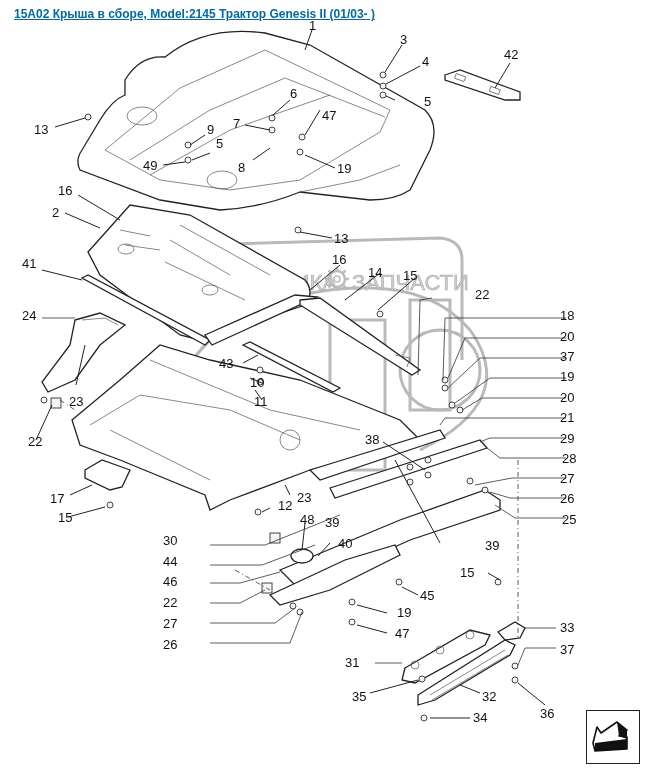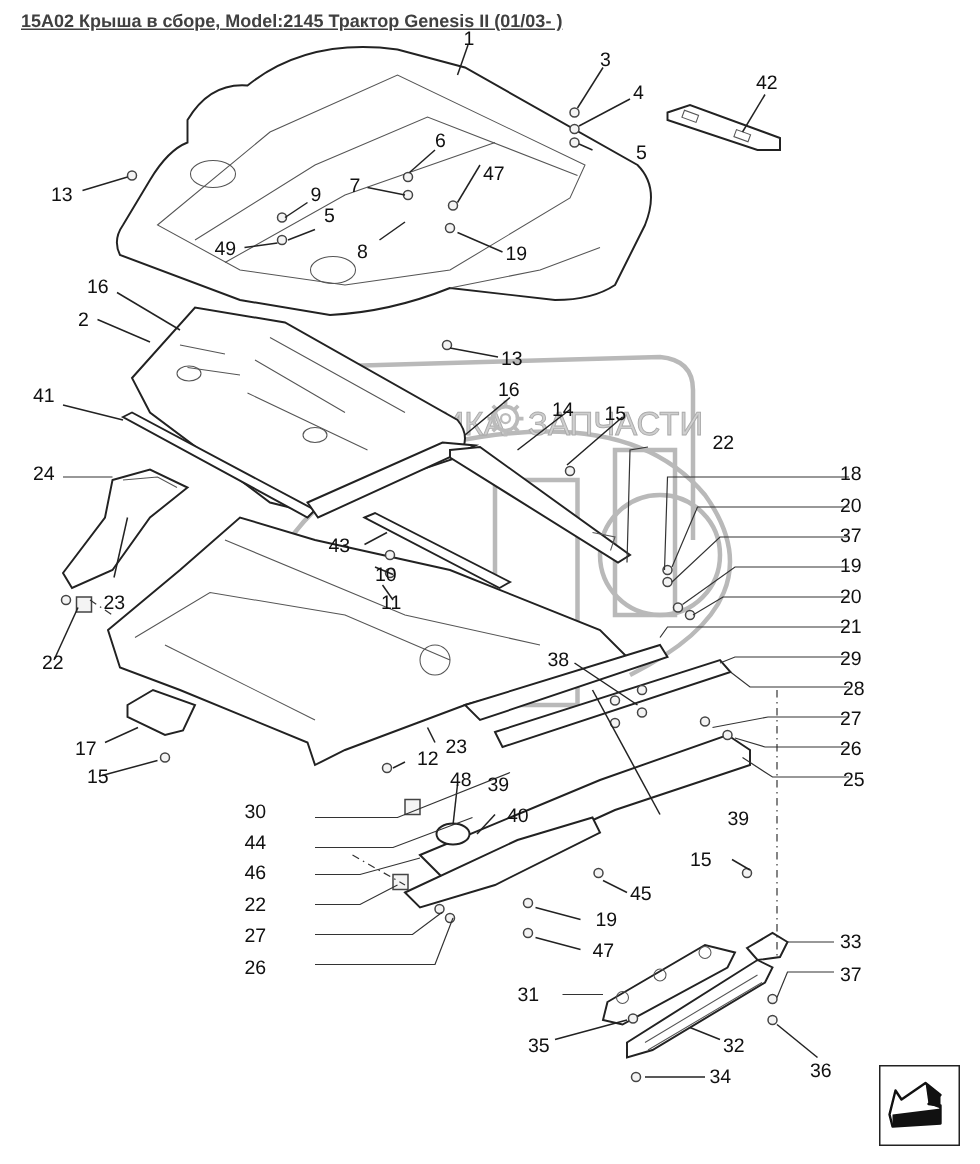--- a/index.html
+++ b/index.html
@@ -1,20 +1,20 @@
 <!DOCTYPE html>
 <html><head>
 <meta charset="utf-8">
 <style>
   html, body { margin: 0; padding: 0; background: #ffffff; }
   body { width: 653px; height: 776px; position: relative; overflow: hidden; font-family: "Liberation Sans", sans-serif; }
   #title {
     position: absolute; left: 14px; top: 7px;
     font-family: "Liberation Sans", sans-serif; font-weight: bold; font-size: 12px;
-    color: #404040; text-decoration: underline; white-space: nowrap; letter-spacing: 0;
+    color: #0369a1; text-decoration: underline; white-space: nowrap; letter-spacing: 0;
   }
   svg#diagram { position: absolute; left: 0; top: 0; }
   .lbl { font-family: "Liberation Sans", sans-serif; font-size: 13px; fill: #111; }
   .ln { stroke: #222; stroke-width: 1; fill: none; }
   .lnl { stroke: #333; stroke-width: 0.8; fill: none; }
   .part { stroke: #222; stroke-width: 1.3; fill: #fff; }
   .partg { stroke: #444; stroke-width: 1; fill: #f4f4f4; }
   .thin { stroke: #555; stroke-width: 0.7; fill: none; }
   .wm { stroke: #b9b9b9; stroke-width: 3; fill: none; }
   .wmt { font-family: "Liberation Sans", sans-serif; font-size: 22px; fill: #cfcfcf; stroke: #aaa; stroke-width: 0.6; }

